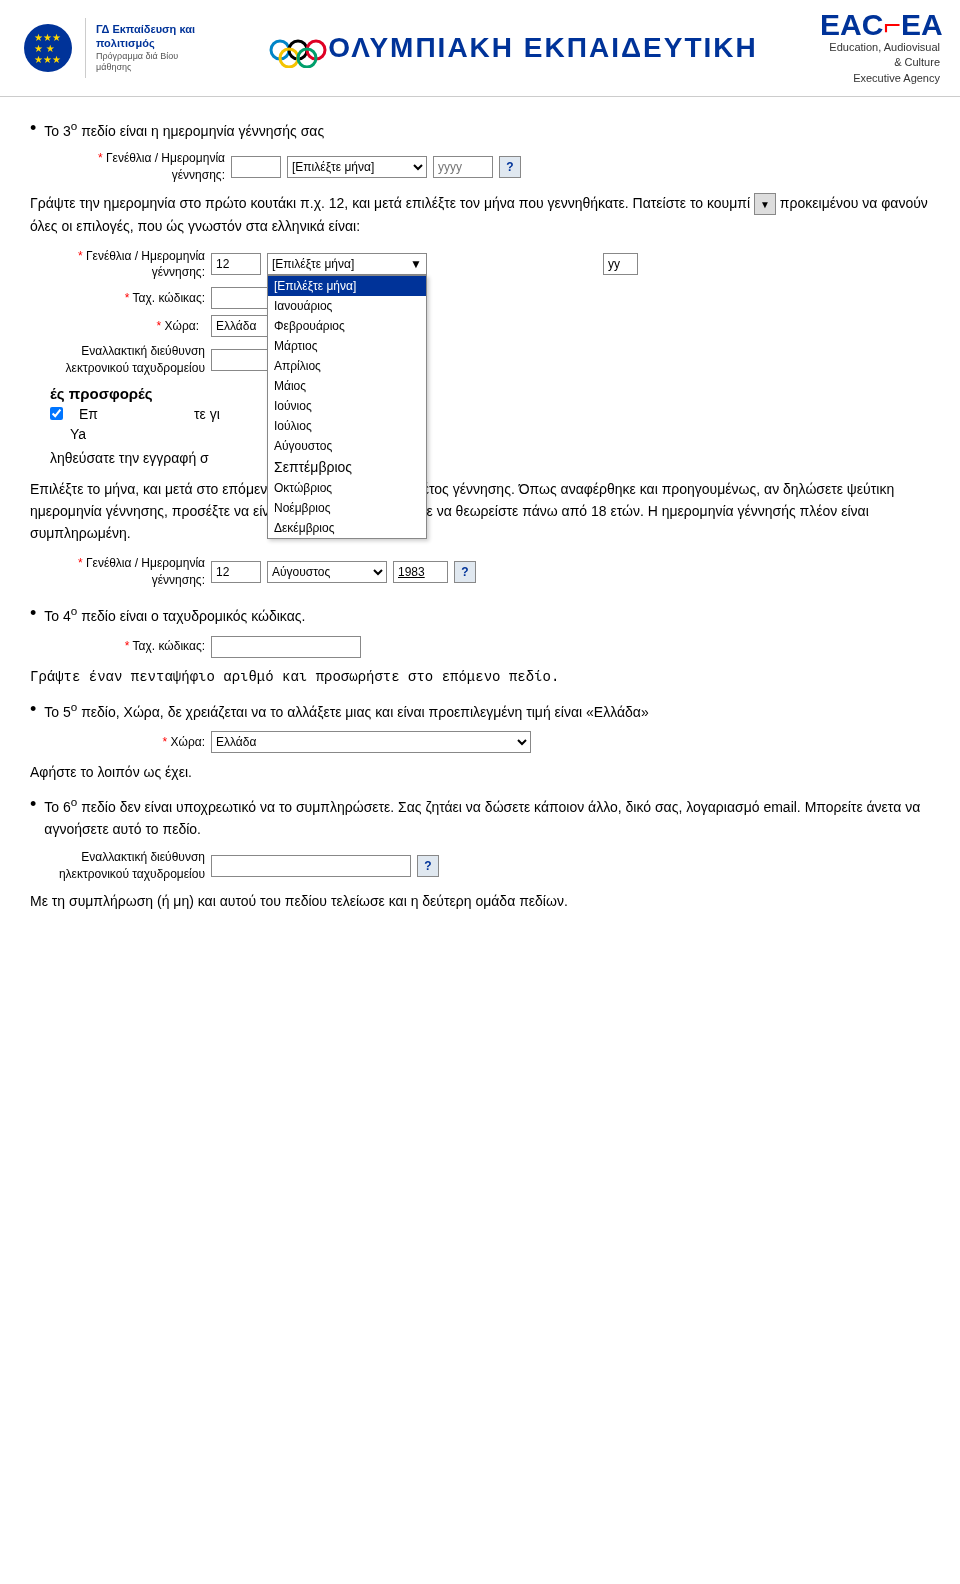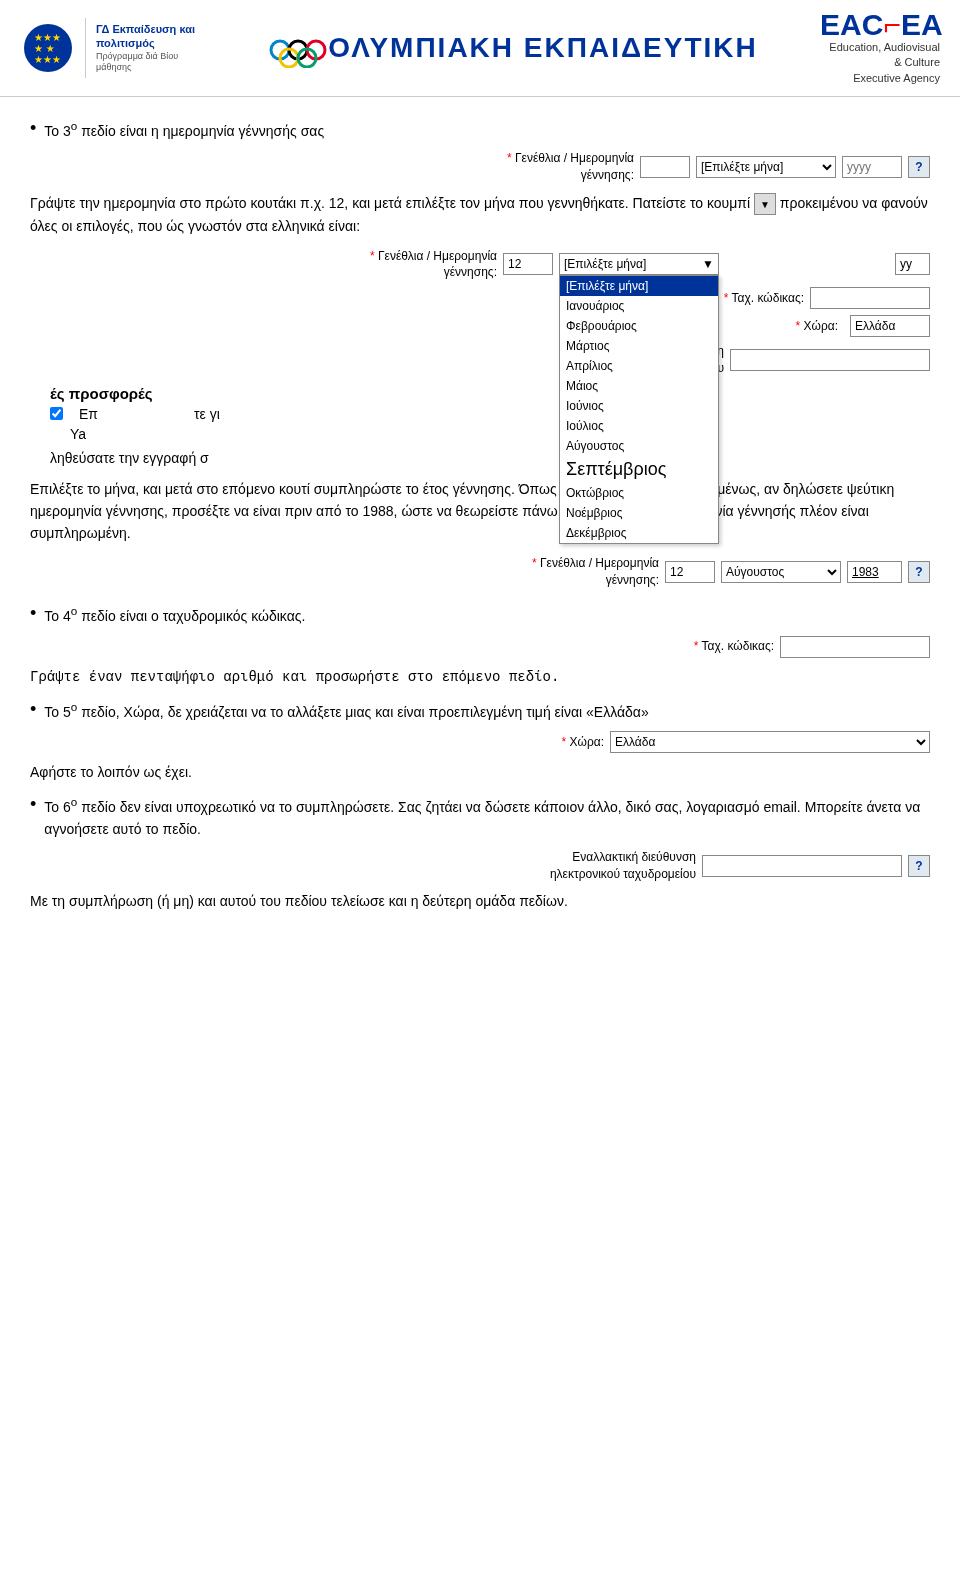--- a/index.html
+++ b/index.html
@@ -50,21 +50,20 @@
       font-size: 18px;
       line-height: 1.2;
       margin-top: 1px;
     }
 
     .form-row {
       display: flex;
       align-items: center;
       gap: 6px;
       margin: 6px 0;
-      justify-content: flex-end;
     }
     .form-input-small {
       width: 50px;
       height: 22px;
       border: 1px solid #888;
       padding: 9px 4px;
       font-size: 12px;
     }
     .form-input-medium {
       width: 120px;
@@ -265,21 +264,21 @@
         <div class="dropdown-list" style="position:absolute;top:22px;left:0;width:160px;background:#fff;border:1px solid #888;z-index:100;box-shadow:2px 2px 4px rgba(0,0,0,0.2);">
           <div class="option selected" style="padding:3px 6px;font-size:12px;background:#003399;color:#fff;">[Επιλέξτε μήνα]</div>
           <div class="option" style="padding:3px 6px;font-size:12px;">Ιανουάριος</div>
           <div class="option" style="padding:3px 6px;font-size:12px;">Φεβρουάριος</div>
           <div class="option" style="padding:3px 6px;font-size:12px;">Μάρτιος</div>
           <div class="option" style="padding:3px 6px;font-size:12px;">Απρίλιος</div>
           <div class="option" style="padding:3px 6px;font-size:12px;">Μάιος</div>
           <div class="option" style="padding:3px 6px;font-size:12px;">Ιούνιος</div>
           <div class="option" style="padding:3px 6px;font-size:12px;">Ιούλιος</div>
           <div class="option" style="padding:3px 6px;font-size:12px;">Αύγουστος</div>
-          <div class="option" style="padding:3px 6px;font-size:18px;">Σεπτέμβριος</div>
+          <div class="option" style="padding:3px 6px;font-size:14px;">Σεπτέμβριος</div>
           <div class="option" style="padding:3px 6px;font-size:12px;">Οκτώβριος</div>
           <div class="option" style="padding:3px 6px;font-size:12px;">Νοέμβριος</div>
           <div class="option" style="padding:3px 6px;font-size:12px;">Δεκέμβριος</div>
         </div>
       </div>
       <input type="text" class="form-input-year" value="yy" style="width: 35px; margin-left: 170px;">
     </div>
 
     <div class="form-row" style="margin-top:4px;margin-left:0px;">
       <div class="label-block">

